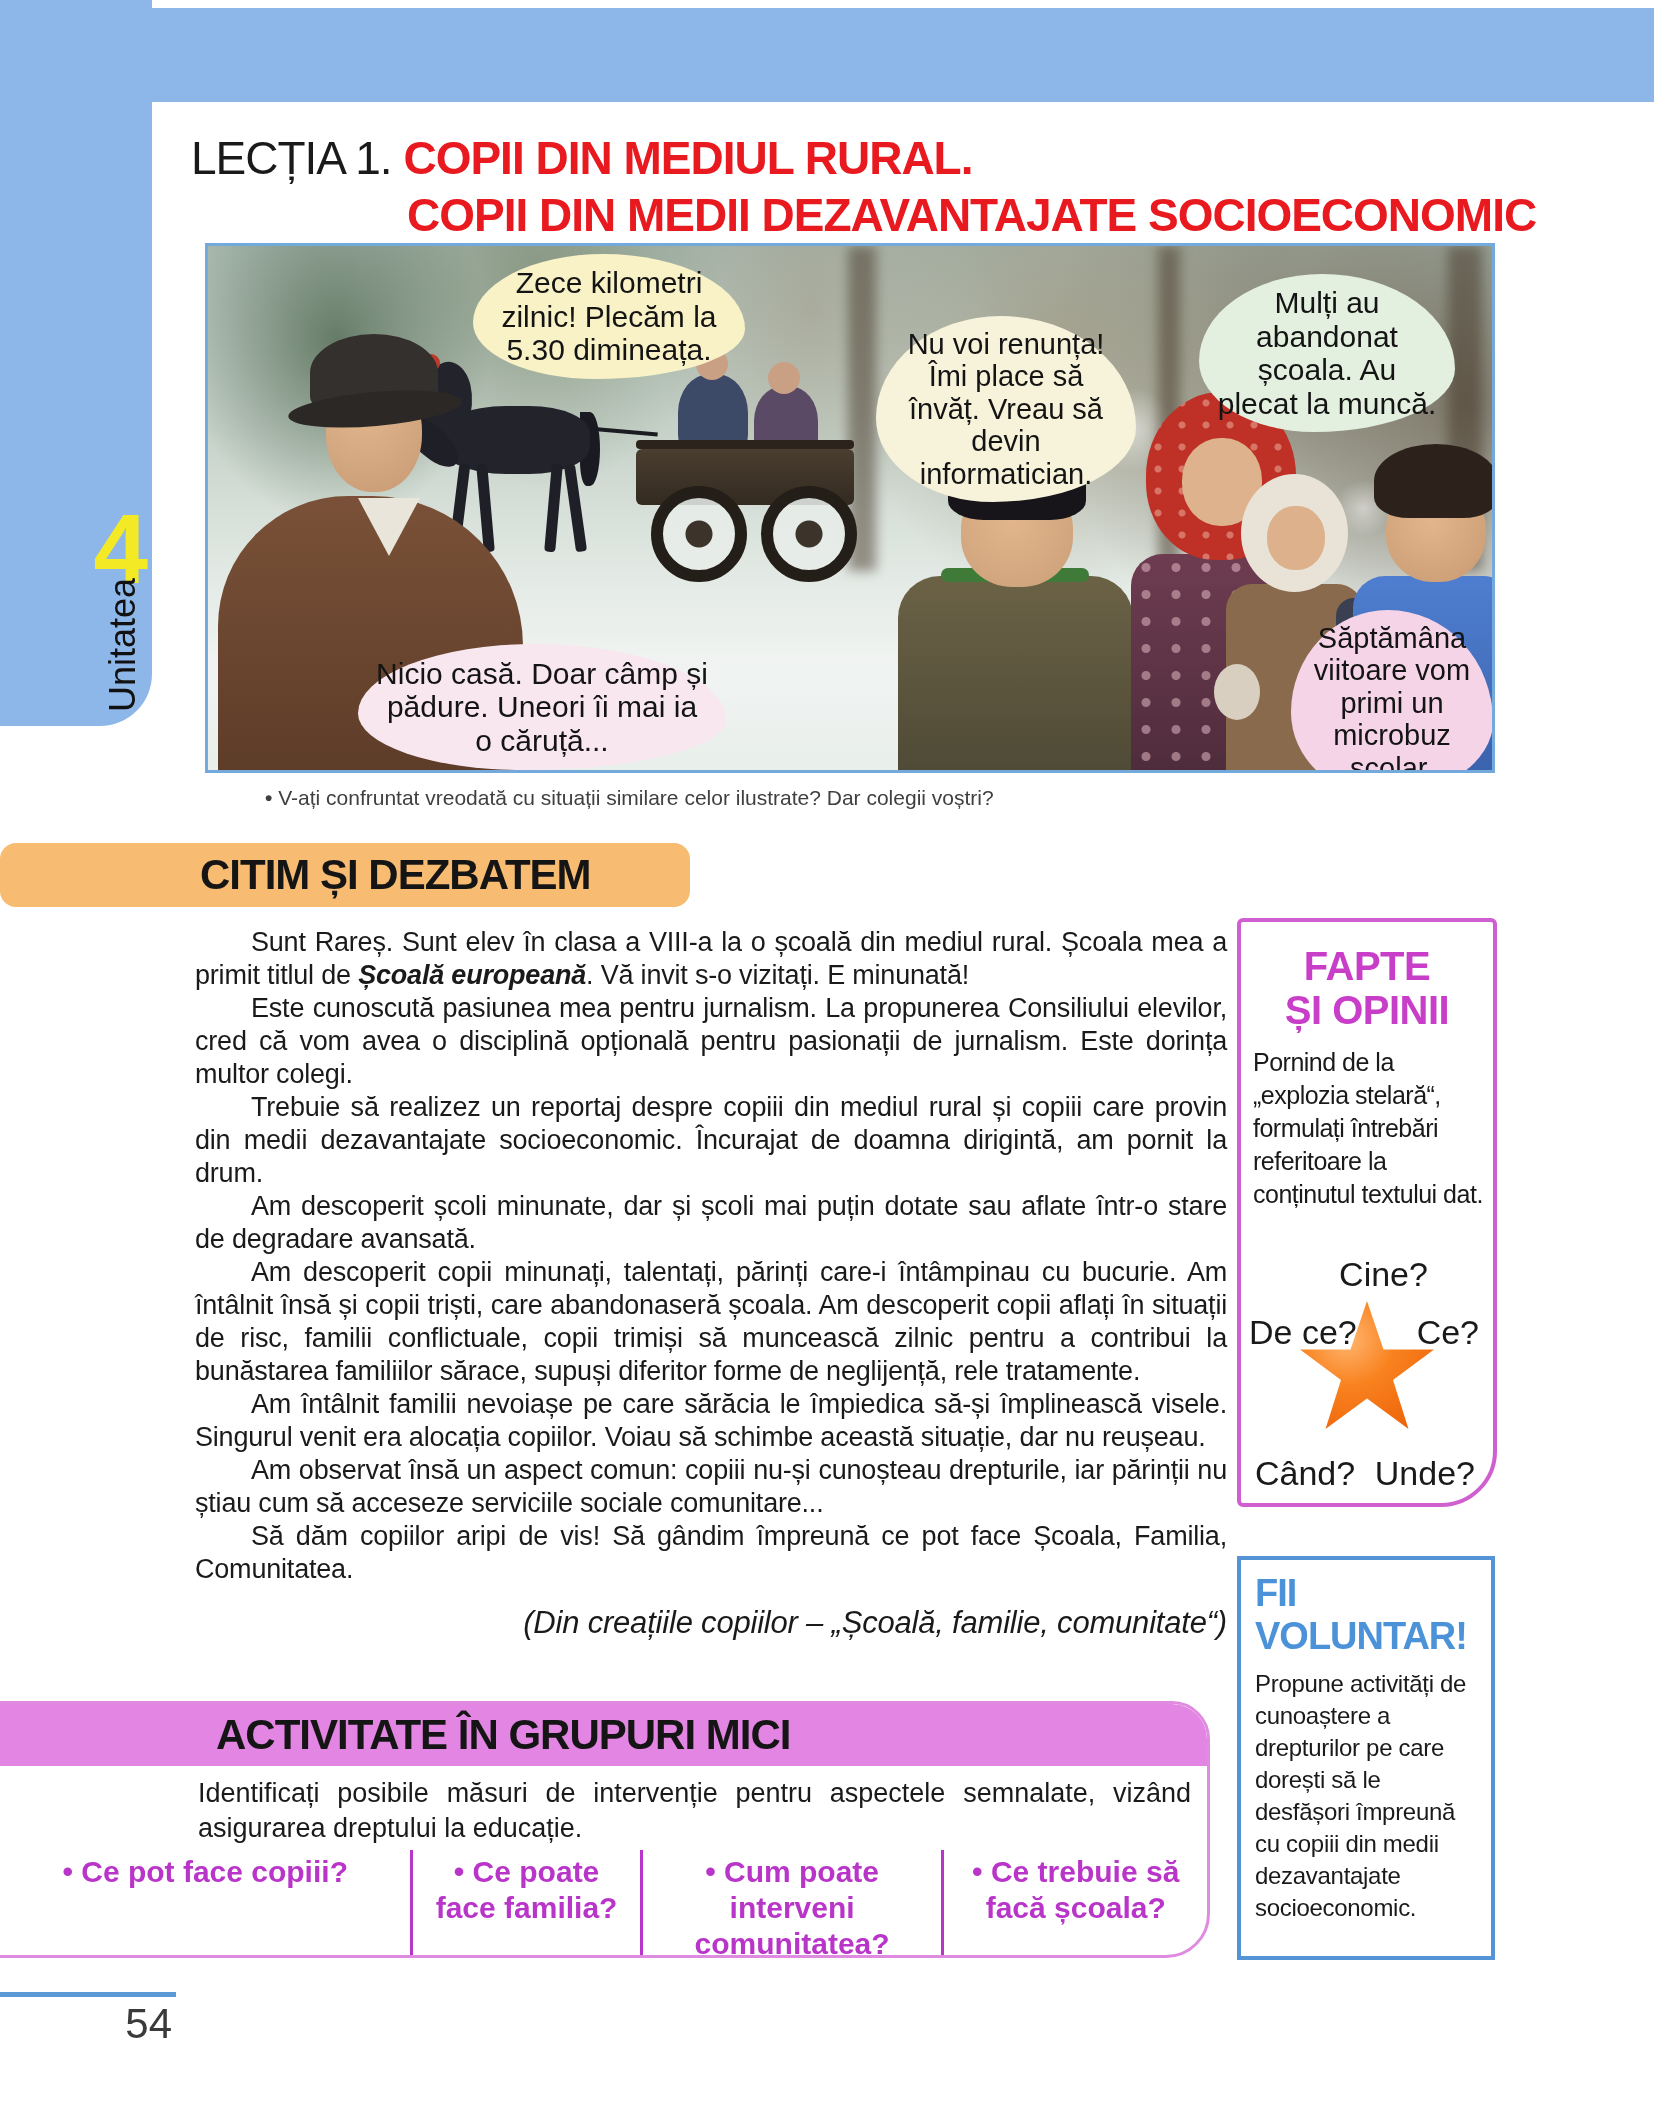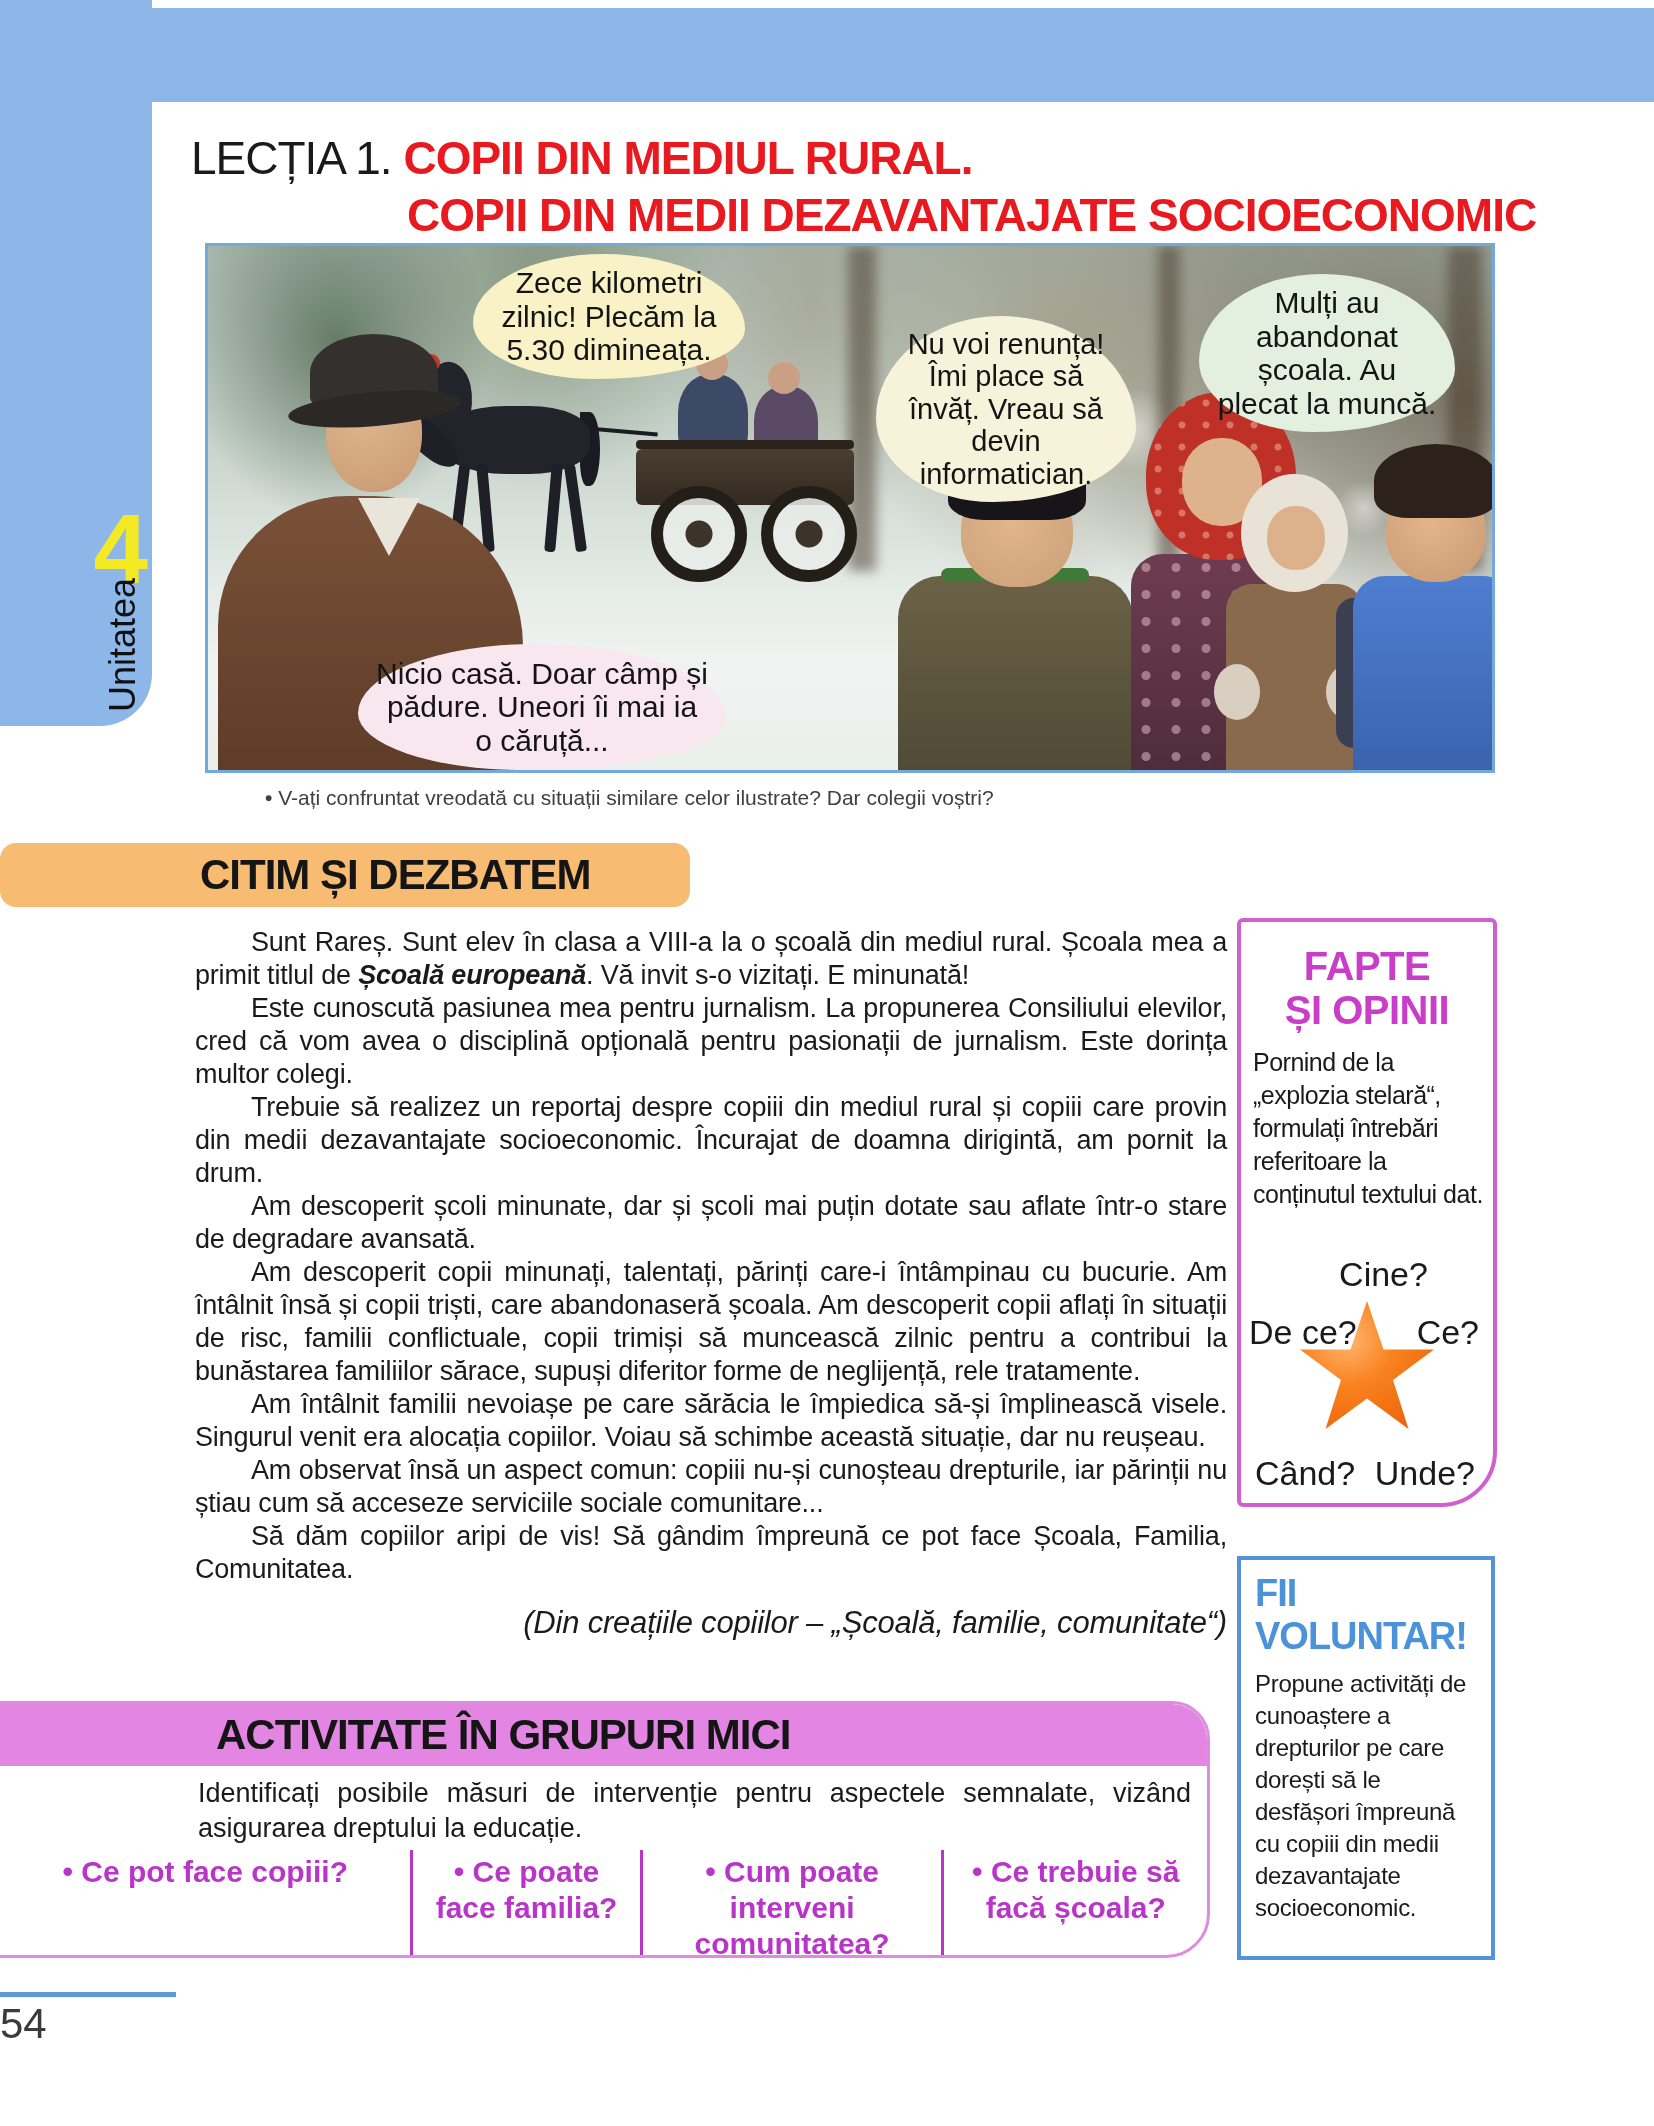--- a/index.html
+++ b/index.html
@@ -119,21 +119,21 @@
   .activitate-intro { margin:10px 16px 4px 198px; font-size:27px; line-height:35px; text-align:justify; color:#1a1a1a; }
   .q-row { display:flex; margin-top:4px; }
   .q-col { text-align:center; font-size:30px; line-height:36px; font-weight:700; color:#b935c9; padding:4px 10px 14px 10px; }
   .q-col::before { content:"• "; }
   .q-col:nth-child(1) { flex:0 0 34%; }
   .q-col:nth-child(2) { flex:0 0 19%; border-left:3px solid #b935c9; }
   .q-col:nth-child(3) { flex:0 0 25%; border-left:3px solid #b935c9; }
   .q-col:nth-child(4) { flex:0 0 22%; border-left:3px solid #b935c9; }
 
   .pageno-line { position:absolute; left:0; top:1992px; width:176px; height:5px; background:#5b9bd5; }
-  .pageno { position:absolute; left:0; top:2000px; width:172px; text-align:left; font-size:42px; color:#3a3a3a; }
+  .pageno { position:absolute; left:0; top:2000px; width:172px; text-align:right; font-size:42px; color:#3a3a3a; }
 </style>
 </head>
 <body>
 
 <div class="topbar"></div>
 <div class="sidebar"></div>
 <div class="unit-number">4</div>
 <div class="unit-label">Unitatea</div>
 
 <div class="lesson-title">
@@ -195,20 +195,23 @@
       <span>Zece kilometri zilnic! Plecăm la 5.30 dimineața.</span>
     </div>
   <div class="bubble b2">
       <span>Nu voi renunța! Îmi place să învăț. Vreau să devin informatician.</span>
     </div>
   <div class="bubble b3">
       <span>Mulți au abandonat școala. Au plecat la muncă.</span>
     </div>
   <div class="bubble b4">
       <span>Nicio casă. Doar câmp și pădure. Uneori îi mai ia o căruță...</span>
+    </div>
+  <div class="bubble b5">
+      <span>Săptămâna viitoare vom primi un microbuz școlar.</span>
     </div>
 </div>
 
 <div class="intro-question">V-ați confruntat vreodată cu situații similare celor ilustrate? Dar colegii voștri?</div>
 
 <div class="citim-band">
   <div class="citim-heading">CITIM ȘI DEZBATEM</div>
 </div>
 
 <div class="reading">

